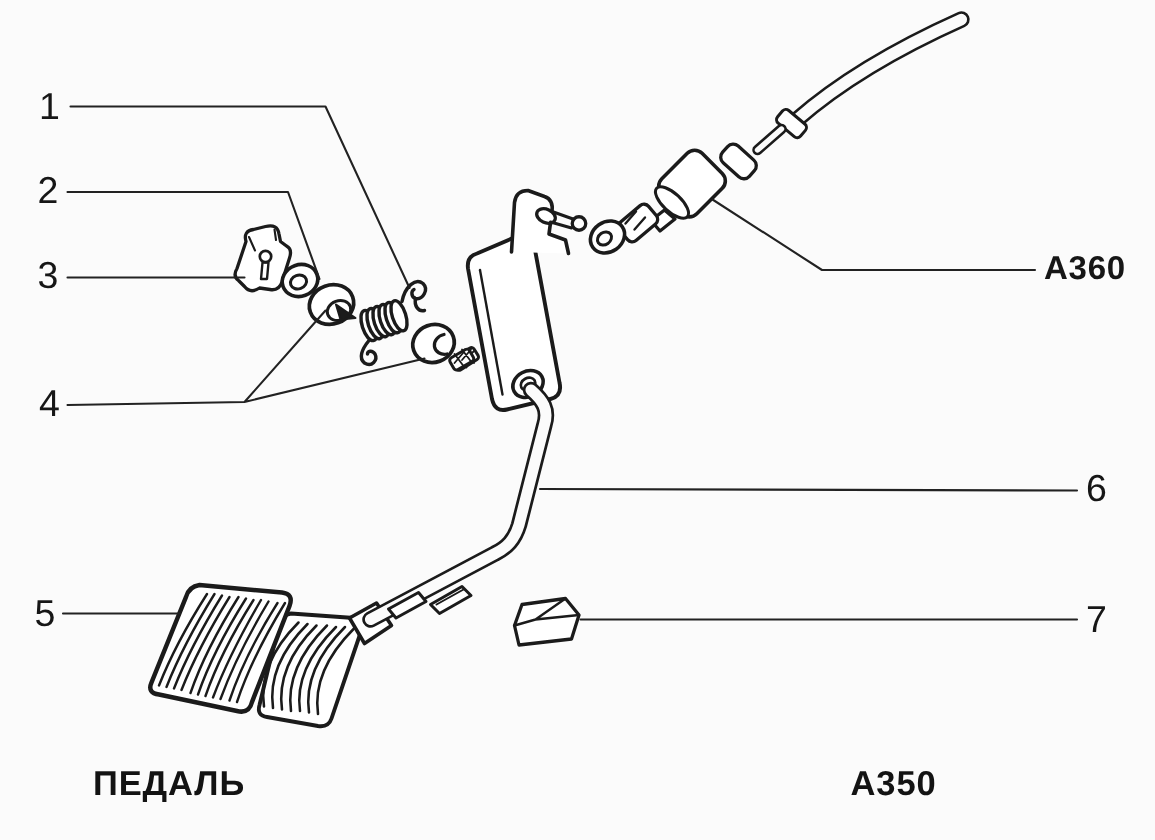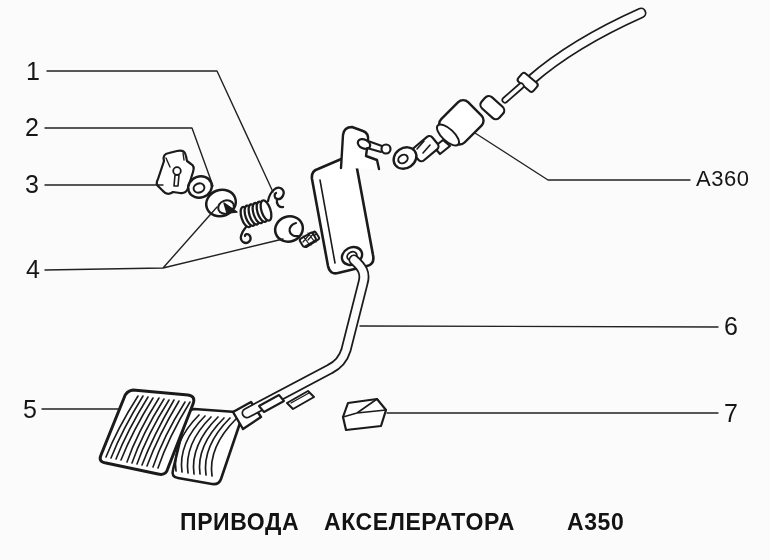--- a/index.html
+++ b/index.html
@@ -10,21 +10,21 @@
     color:#1b1b1b;
   }
   .stage svg{position:absolute;left:0;top:0;}
   .callout{
     position:absolute;
     font-size:25px;font-weight:400;line-height:24px;color:#161616;
     white-space:nowrap;user-select:none;
   }
   .code-label{
     position:absolute;
-    font-size:22px;font-weight:400;line-height:22px;color:#161616;
+    font-size:22px;font-weight:700;line-height:22px;color:#161616;
     white-space:nowrap;letter-spacing:0.5px;
   }
   .caption-word{
     position:absolute;top:509px;
     font-size:23px;font-weight:700;line-height:26px;color:#131313;
     letter-spacing:0.6px;white-space:nowrap;
   }
 </style>
 </head>
 <body>
@@ -159,17 +159,16 @@
 
   <span class="callout" style="left:26px;top:59px;">1</span>
   <span class="callout" style="left:25px;top:115px;">2</span>
   <span class="callout" style="left:25px;top:172px;">3</span>
   <span class="callout" style="left:26px;top:257px;">4</span>
   <span class="callout" style="left:23px;top:397px;">5</span>
   <span class="callout" style="left:724px;top:314px;">6</span>
   <span class="callout" style="left:724px;top:401px;">7</span>
   <span class="code-label" style="left:696px;top:168px;">А360</span>
 
-  <span class="caption-word" style="left:180px;">ПРИВОДА</span>
-  <span class="caption-word" style="left:324px;">АКСЕЛЕРАТОРА</span>
+  <span class="caption-word" style="left:62px;">ПЕДАЛЬ</span>
   <span class="caption-word" style="left:567px;">А350</span>
 
 </div>
 
 </body></html>

